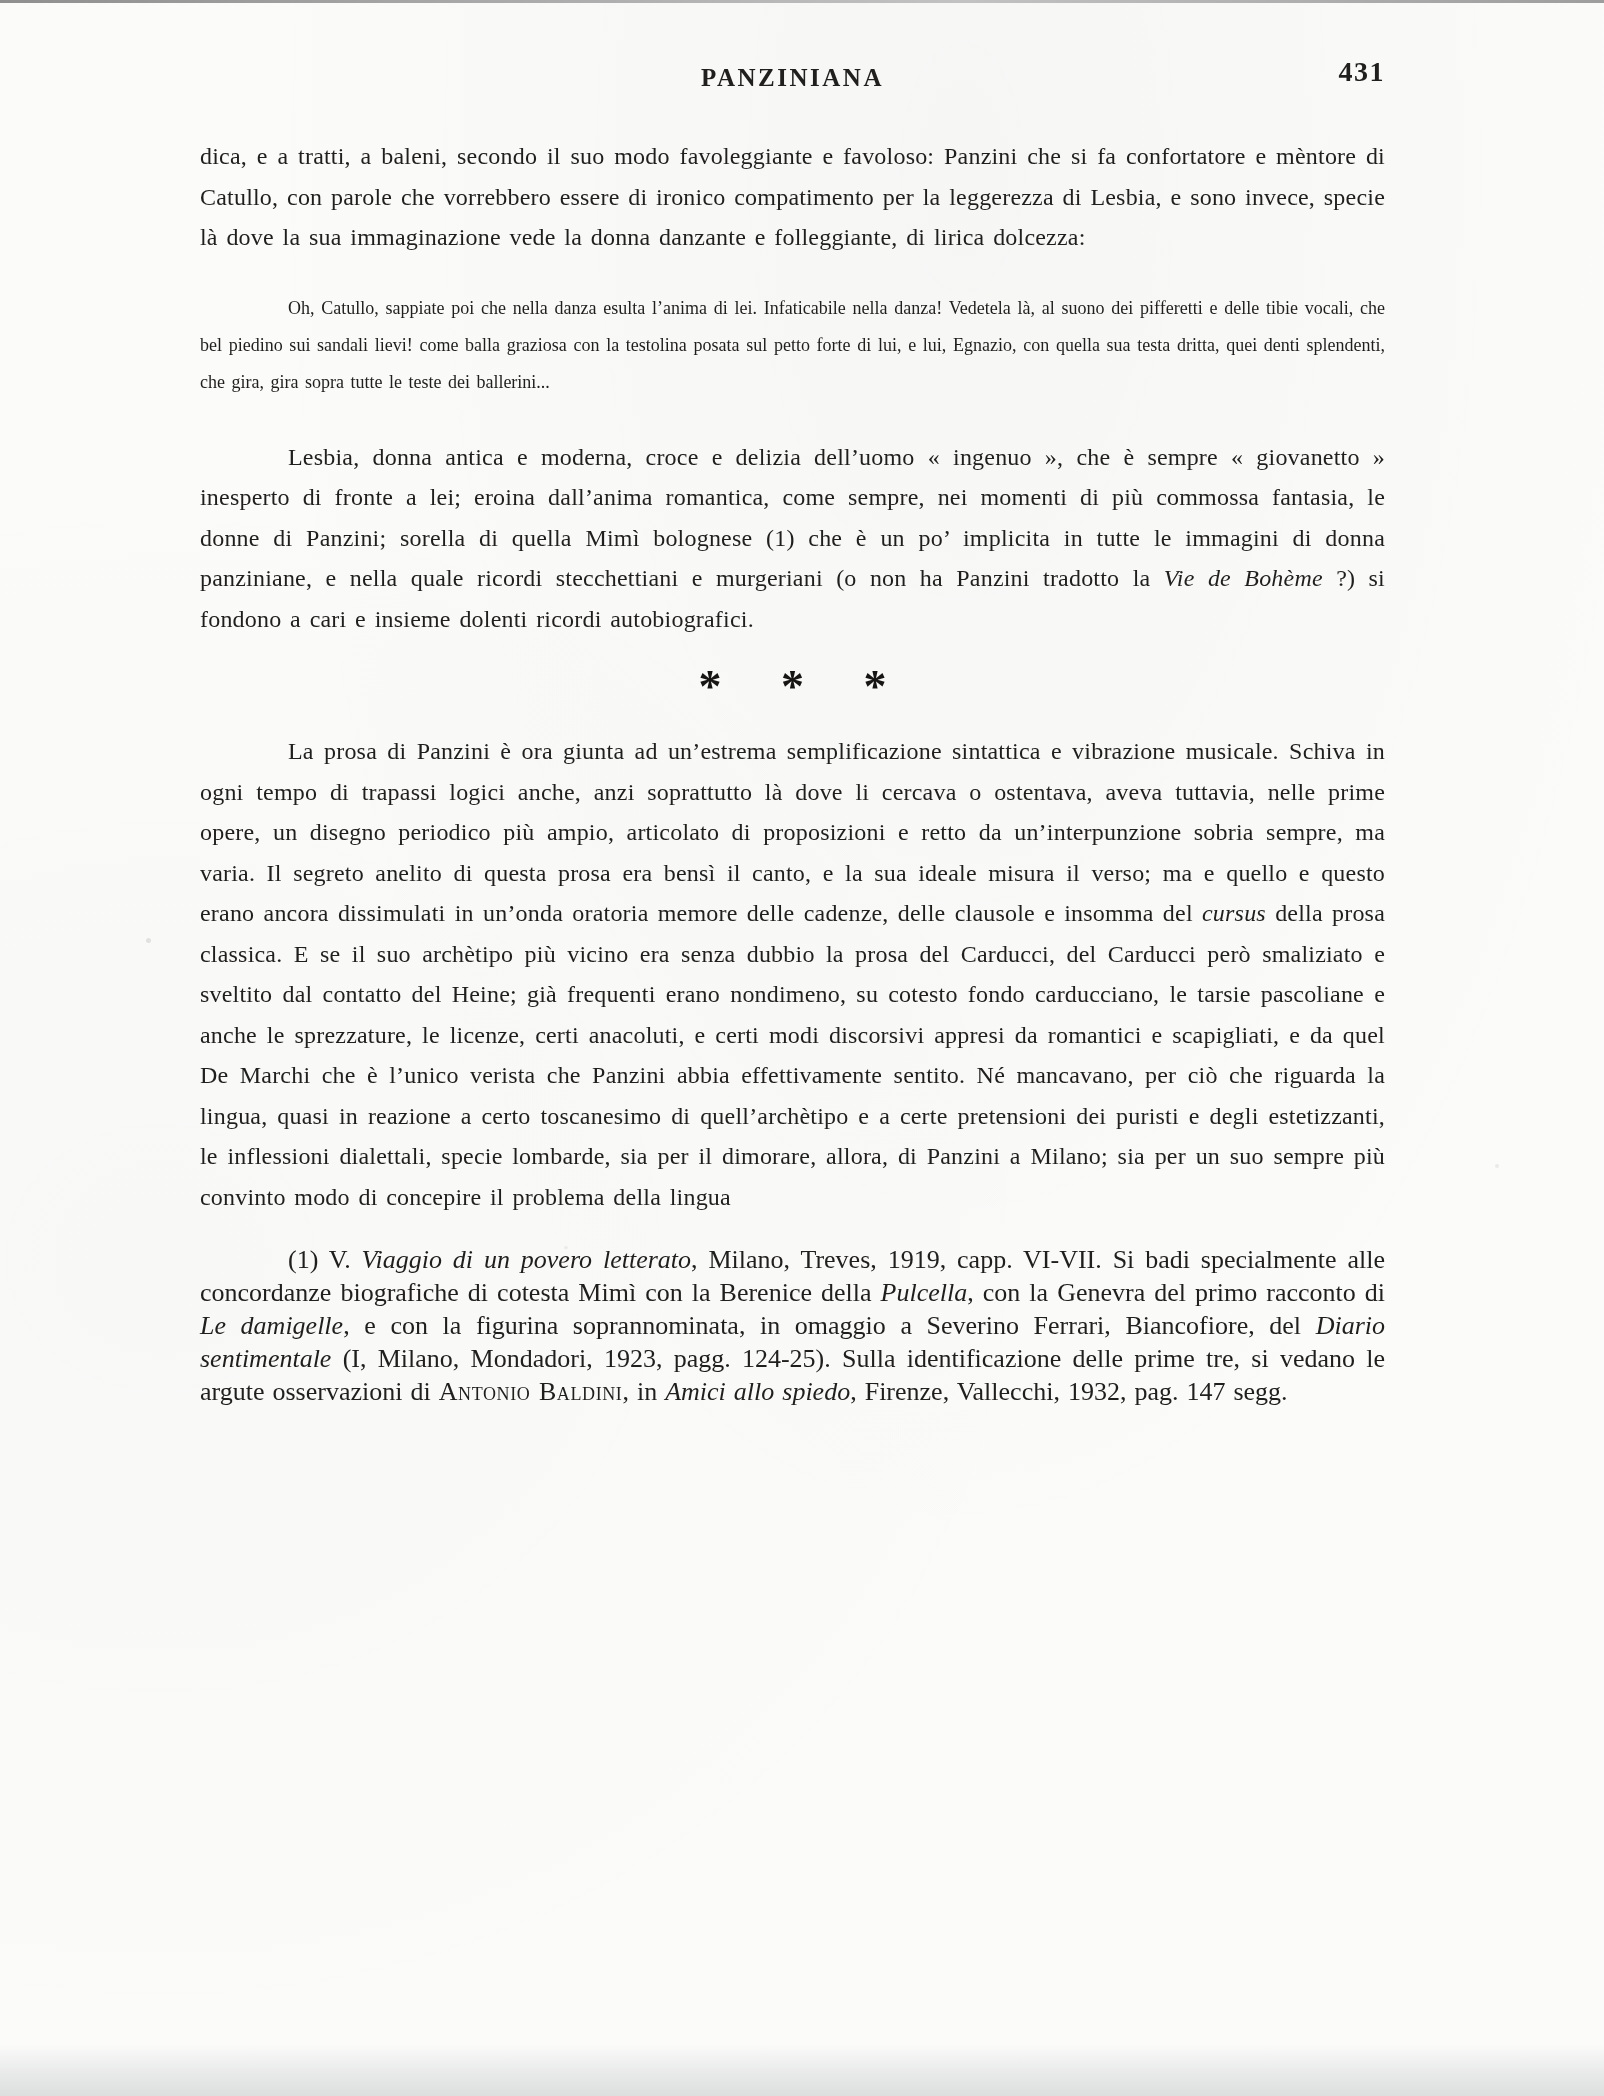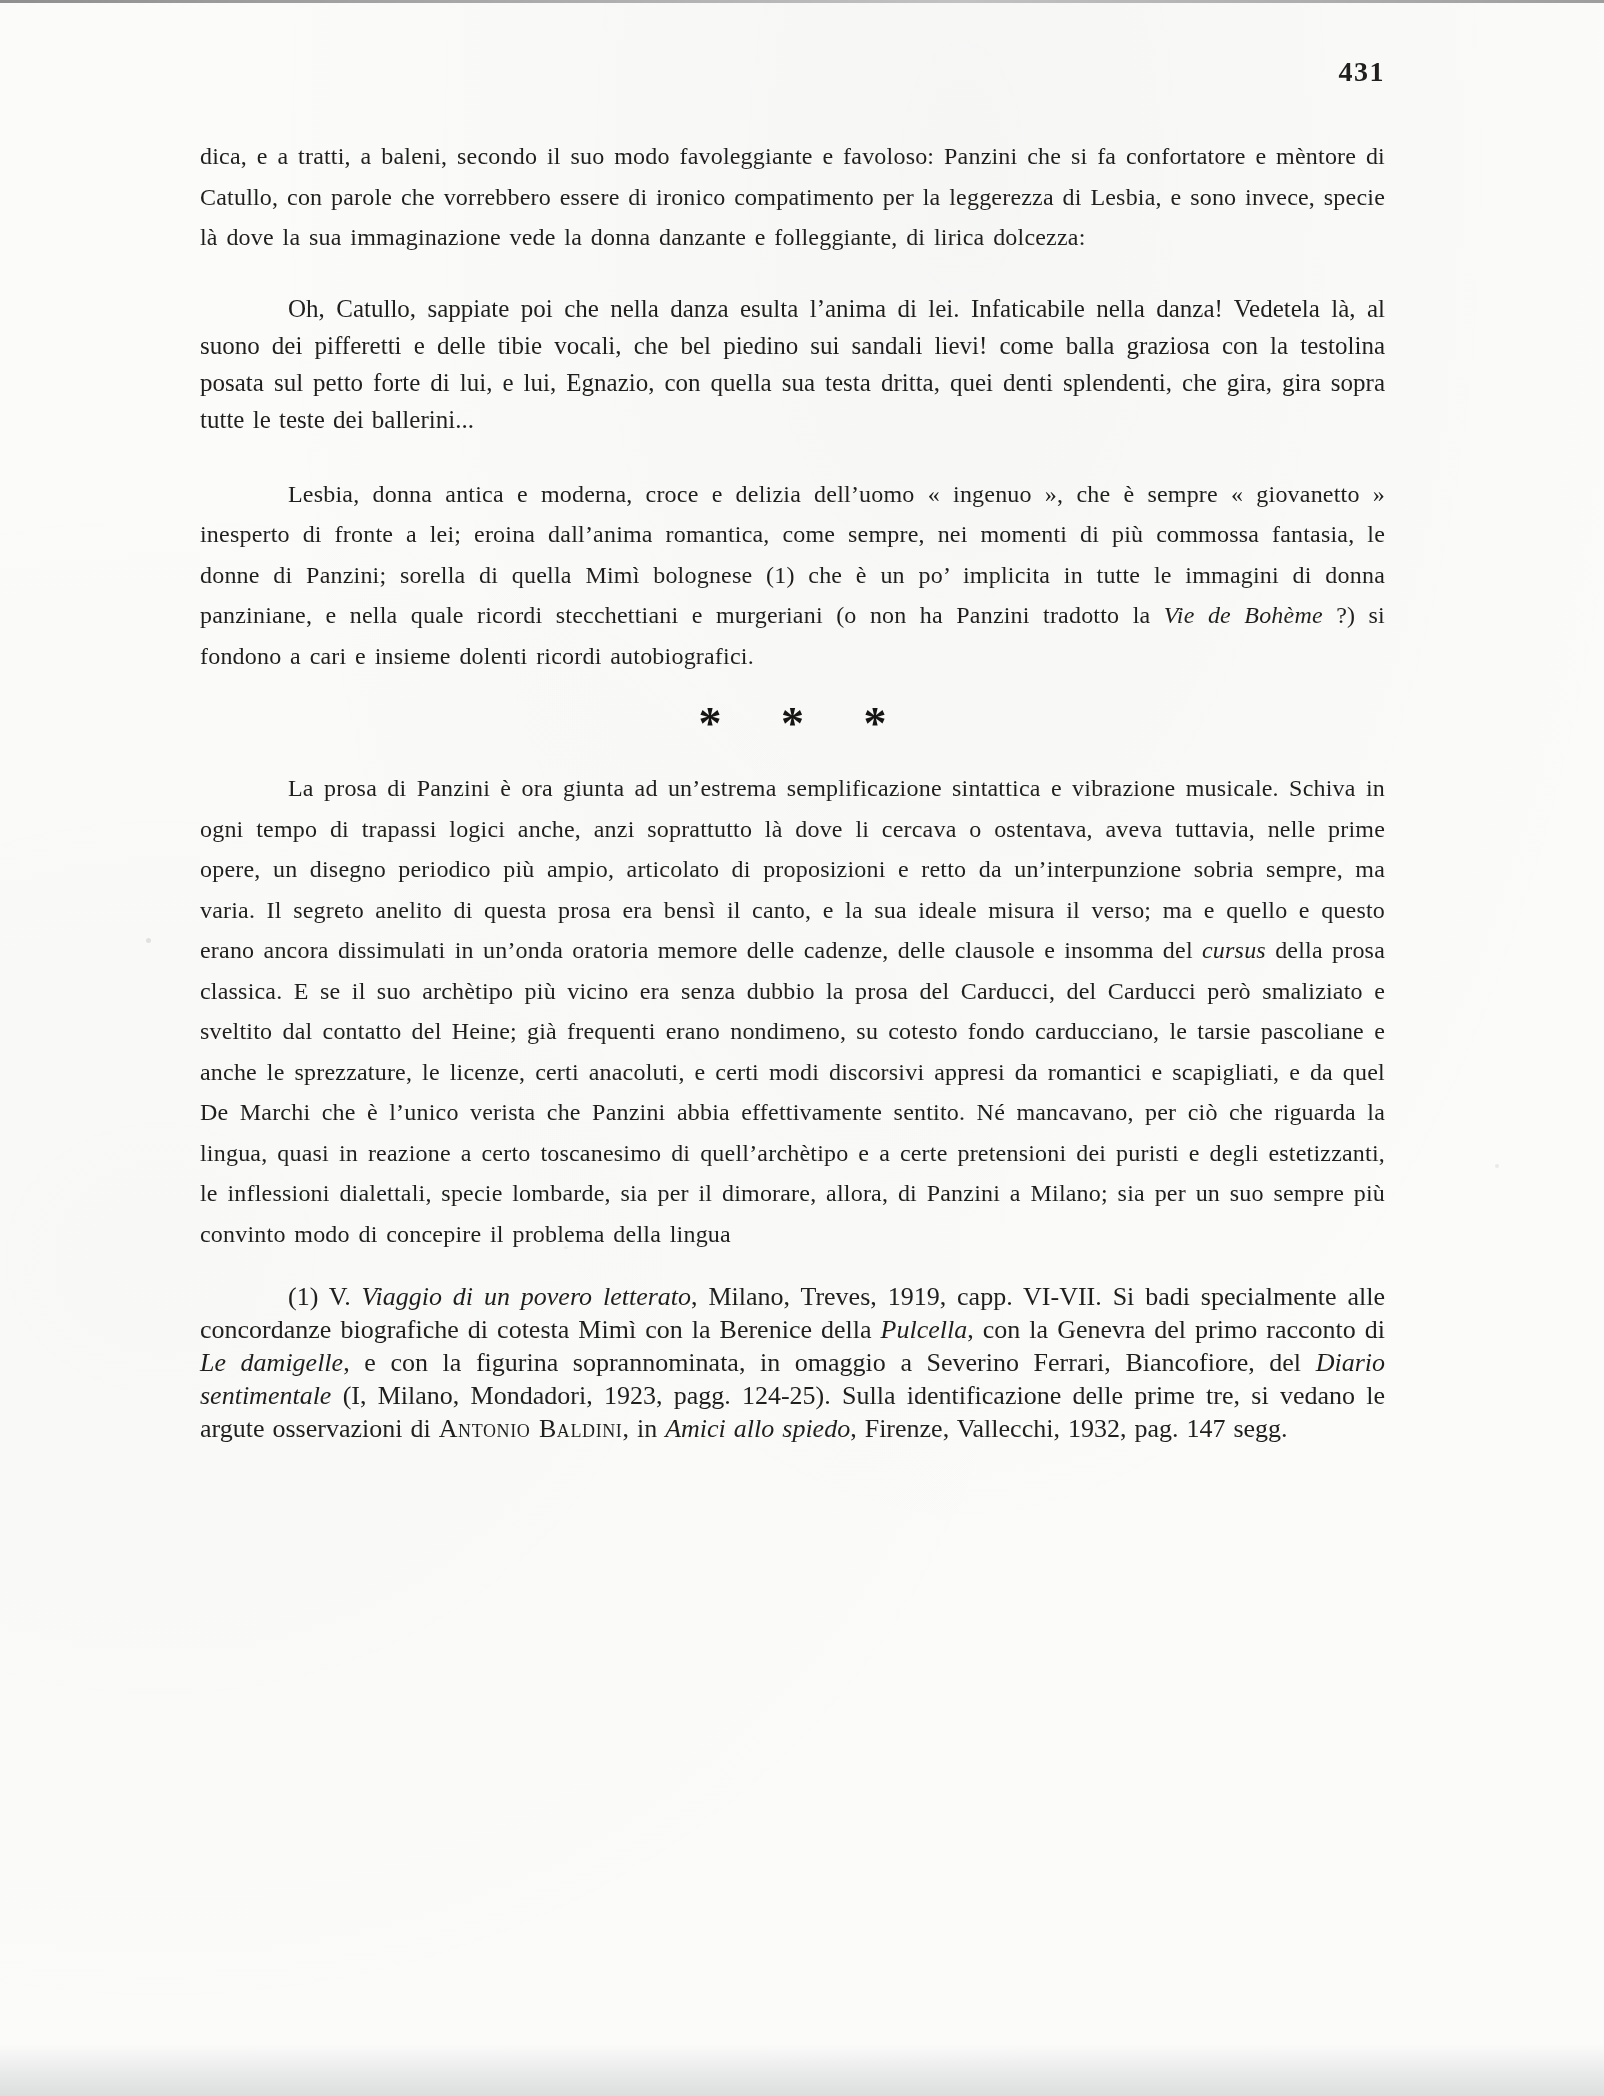--- a/index.html
+++ b/index.html
@@ -48,21 +48,21 @@
     font-size:24px;
     line-height:40.5px;
     margin:0;
     text-indent:88px;
     word-spacing:2.5px;
     letter-spacing:0.2px;
   }
   .body-para.no-indent{text-indent:0;}
   .quote{margin:32px 0 0 0;}
   .quote-para{
-    font-size:25px;
+    font-size:18px;
     line-height:37px;
     margin:0;
     text-indent:88px;
     word-spacing:2px;
   }
   .para-lesbia{margin-top:36px;}
   .separator{
     margin:26px 0 16px 0;
     height:50px;
     text-align:center;
@@ -90,20 +90,21 @@
   .speck.s2{width:4px;height:4px;left:1495px;top:1164px;opacity:.25;}
   .speck.s3{width:4px;height:3px;left:564px;top:1246px;opacity:.2;}
 </style>
 </head>
 <body>
 
 <div class="page">
   <div class="top-edge"></div>
 
   <header class="pagehead">
+    <span class="running-title">PANZINIANA</span>
     <span class="page-number">431</span>
   </header>
 
   <main class="textblock">
     <p class="body-para no-indent"><span>dica, e a tratti, a baleni, secondo il suo modo favoleggiante e favoloso: Panzini che si fa confortatore e mèntore di Catullo, con parole che vorrebbero essere di ironico compatimento per la leggerezza di Lesbia, e sono invece, specie là dove la sua immaginazione vede la donna danzante e folleggiante, di lirica dolcezza:</span></p>
 
     <blockquote class="quote">
       <p class="quote-para"><span>Oh, Catullo, sappiate poi che nella danza esulta l’anima di lei. Infaticabile nella danza! Vedetela là, al suono dei pifferetti e delle tibie vocali, che bel piedino sui sandali lievi! come balla graziosa con la testolina posata sul petto forte di lui, e lui, Egnazio, con quella sua testa dritta, quei denti splendenti, che gira, gira sopra tutte le teste dei ballerini...</span></p>
     </blockquote>
 

